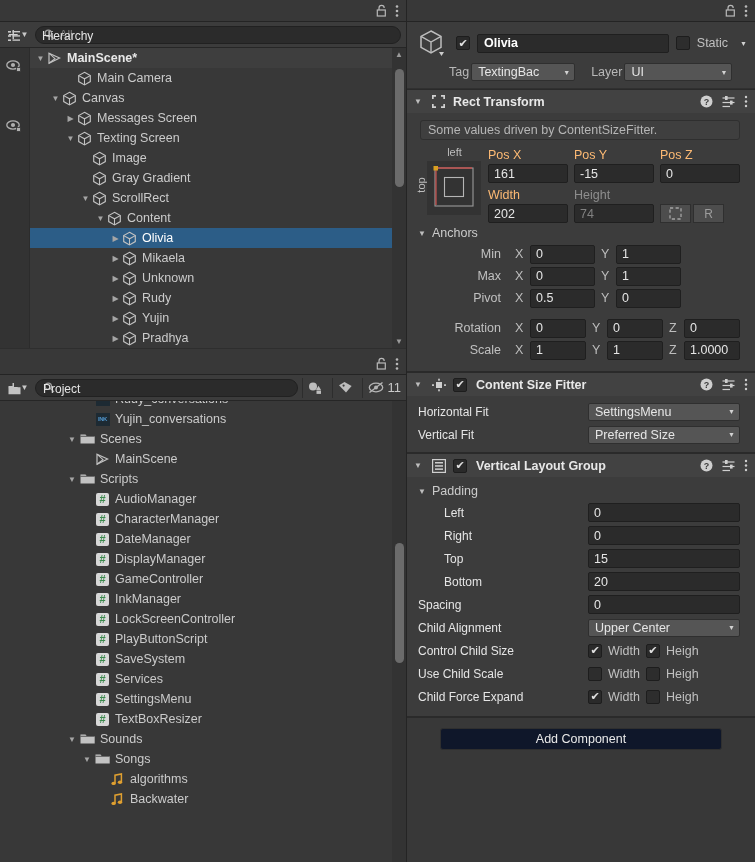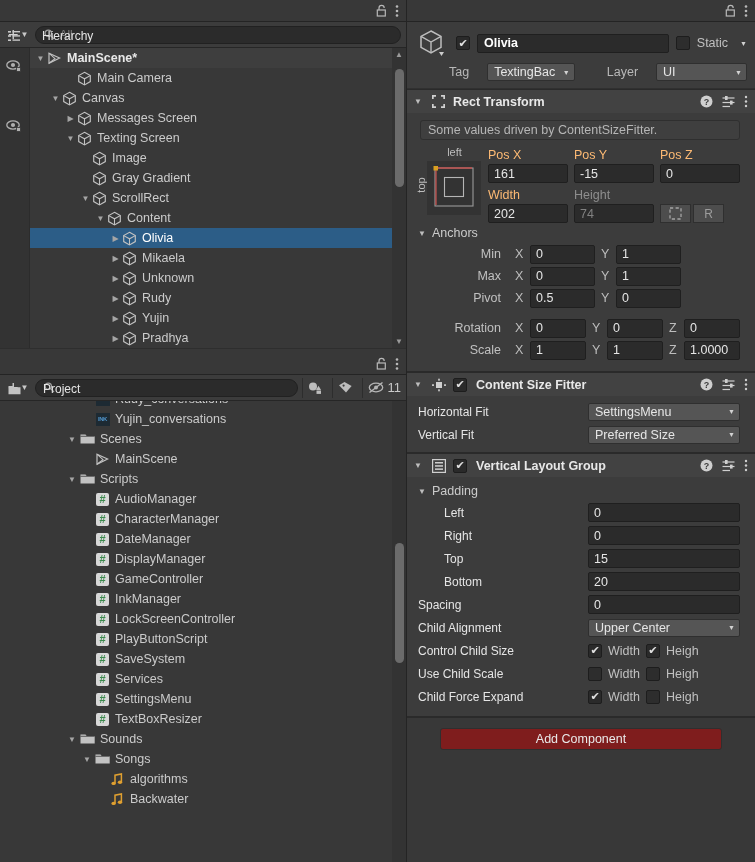--- a/index.html
+++ b/index.html
@@ -114,21 +114,21 @@
   .chk {
     width: 14px; height: 14px; background: #2a2a2a; border: 1px solid #1d1d1d; border-radius: 2px;
     display: flex; align-items: center; justify-content: center; color: #e0e0e0; font-size: 11px; flex: 0 0 14px;
   }
   .chk.off { color: transparent; background: #2d2d2d; }
   .name-field {
     flex: 1; height: 19px; background: #2b2b2b; border: 1px solid #1f1f1f; border-radius: 2px;
     display: flex; align-items: center; padding: 0 6px; color: #ffffff; font-weight: bold; font-size: 12.5px;
   }
   .static-lbl { color: #c0c0c0; font-size: 12.5px; }
-  .oh-row2 { display: flex; align-items: center; gap: 18px; margin-top: 5px; padding-left: 34px;}
+  .oh-row2 { display: flex; align-items: center; gap: 2px; margin-top: 5px; padding-left: 34px;}
   .fld-lbl { color: #b8b8b8; font-size: 12.5px; }
   .dropdown {
     height: 18px; background: #555555; border: 1px solid #2f2f2f; border-radius: 2px;
     display: flex; align-items: center; justify-content: space-between; padding: 0 4px 0 6px;
     color: #e6e6e6; font-size: 12.5px; overflow: hidden;
   }
   .dd-arrow { font-size: 7px; color: #d2d2d2; margin-left: 5px; }
 
   .comp {
     border-top: 1px solid #2a2a2a; border-bottom: 1px solid #2a2a2a; background: #3c3c3c;
@@ -178,21 +178,21 @@
   .axis { color: #bdbdbd; font-size: 12.5px; width: 9px; flex: 0 0 9px; }
   .axfield { flex: 1; }
 
   .prop-row { display: flex; align-items: center; height: 23px; gap: 6px; }
   .prop-lbl { width: 168px; flex: 0 0 168px; color: #e5e5e5; font-size: 12px; padding-left: 4px; }
   .prop-lbl.indent1 { padding-left: 30px; }
   .prop-ctrl { flex: 1; }
 
   .addcomp-wrap { padding: 10px 0 12px 0; background: #383838; border-top: 1px solid #2a2a2a; }
   .addcomp {
-    width: 282px; height: 22px; margin: 0 auto; background: #7f1d1d; border: 1px solid #2f2f2f;
+    width: 282px; height: 22px; margin: 0 auto; background: #0f172a; border: 1px solid #2f2f2f;
     border-radius: 3px; display: flex; align-items: center; justify-content: center;
     color: #e9e9e9; font-size: 12.5px;
   }
 </style>
 </head>
 <body>
 
 <div class="app">
 
   <div class="left-col">

